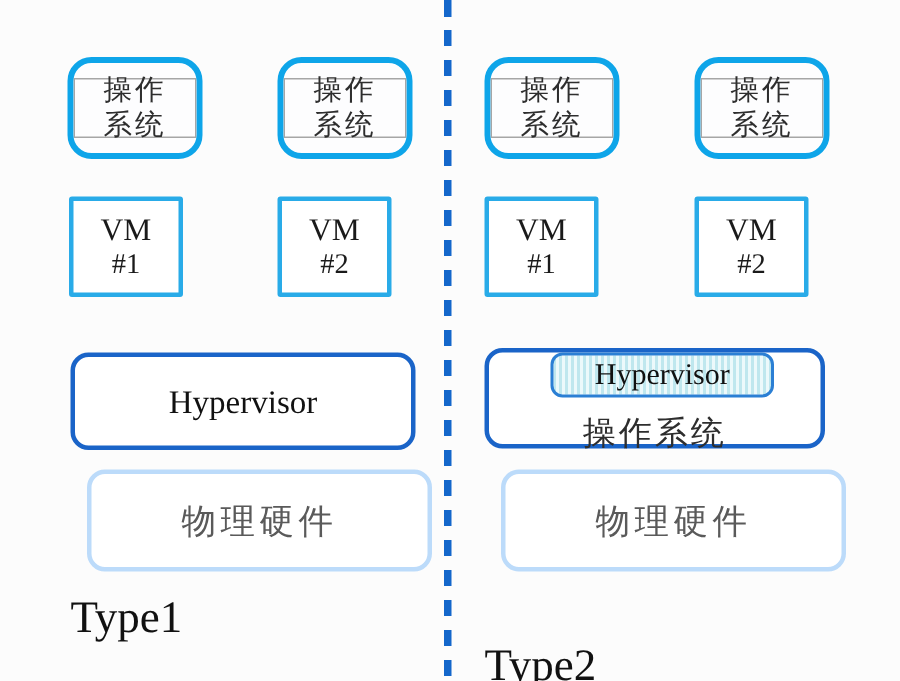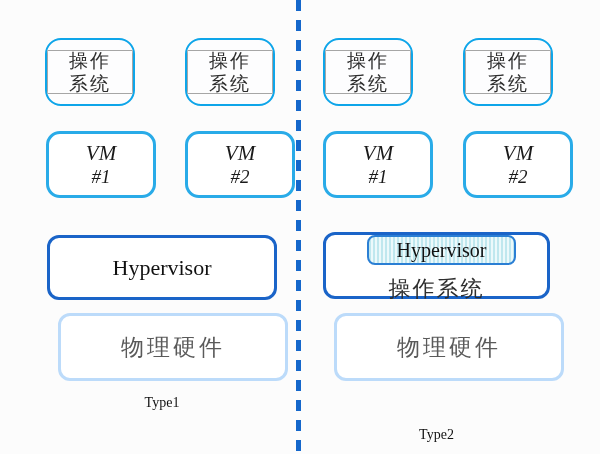--- a/index.html
+++ b/index.html
@@ -14,31 +14,31 @@
     position:absolute; left:296px; top:0; width:5px; height:454px;
     background:repeating-linear-gradient(to bottom,#1467cb 0 11px,transparent 11px 20px);
   }
   .box {
     position:absolute; box-sizing:border-box; background:#ffffff;
     display:flex; flex-direction:column; align-items:center; justify-content:center;
     text-align:center;
   }
   .os-box {
     width:90px; height:68px;
-    border:2px solid #0ea5e9; border-radius:16px;
+    border:4px solid #0ea5e9; border-radius:16px;
     background:#fdfdfe; overflow:hidden;
   }
   .os-frame {
     position:absolute; left:0; right:0; top:10px; bottom:10px;
     border:1px solid #a6a6a6; pointer-events:none;
   }
   .os-line { position:relative; font-size:19px; line-height:23px; color:#2e2e2e; letter-spacing:2px; }
   .vm-box {
-    width:110px; height:67px;
-    border:3px solid #29abe8; border-radius:14px;font-style:italic;
+    width:76px; height:67px;
+    border:3px solid #29abe8; border-radius:2px;
   }
   .vm-line1 { font-size:21px; line-height:24px; color:#1a1a1a; }
   .vm-line2 { font-size:19px; line-height:23px; color:#1a1a1a; }
   .hyp-box {
     width:230px; height:65px;
     border:3px solid #1a64c8; border-radius:12px;
     font-size:22px; color:#111;
   }
   .hw-box {
     width:230px; height:68px;
@@ -57,22 +57,22 @@
     background:repeating-linear-gradient(90deg,#bfe7ee 0 2px,#ecf9fb 2px 4px);
     display:flex; align-items:center; justify-content:center;
     font-size:20px; color:#111;
   }
   .host-os-line {
     position:absolute; left:0; right:0; top:31px; height:46px;
     display:flex; align-items:center; justify-content:center;
     font-size:22px; color:#2e2e2e; letter-spacing:2px;
   }
   .type-label {
-    position:absolute; top:395px; text-align:center;
-    font-size:14px; color:#111;
+    position:absolute; top:395px; 
+    font-size:30px; color:#111;
   }
   .type-label.t1 { left:47px; width:230px; }
   .type-label.t2 { left:323px; width:227px;margin-top:32px; }
 </style>
 </head>
 <body>
 
 <div class="stage">
 
   <div class="divider"></div>

